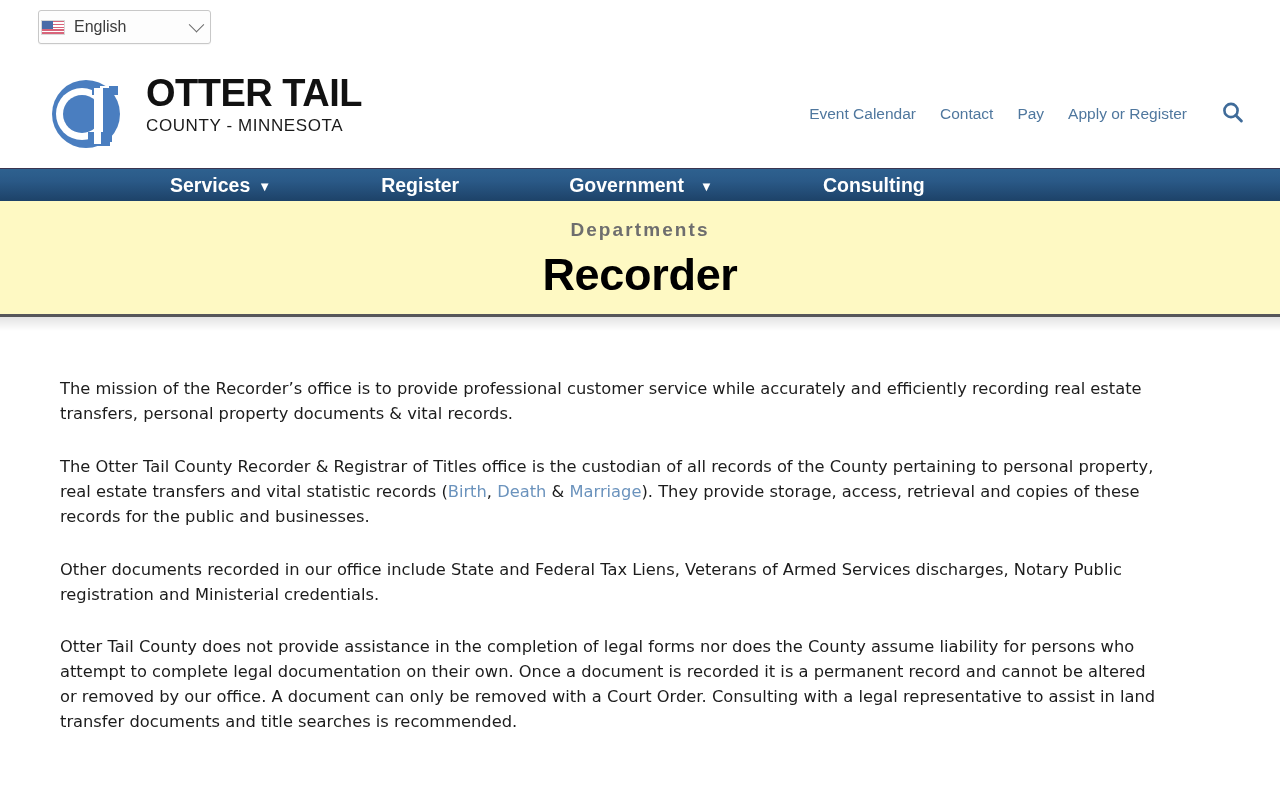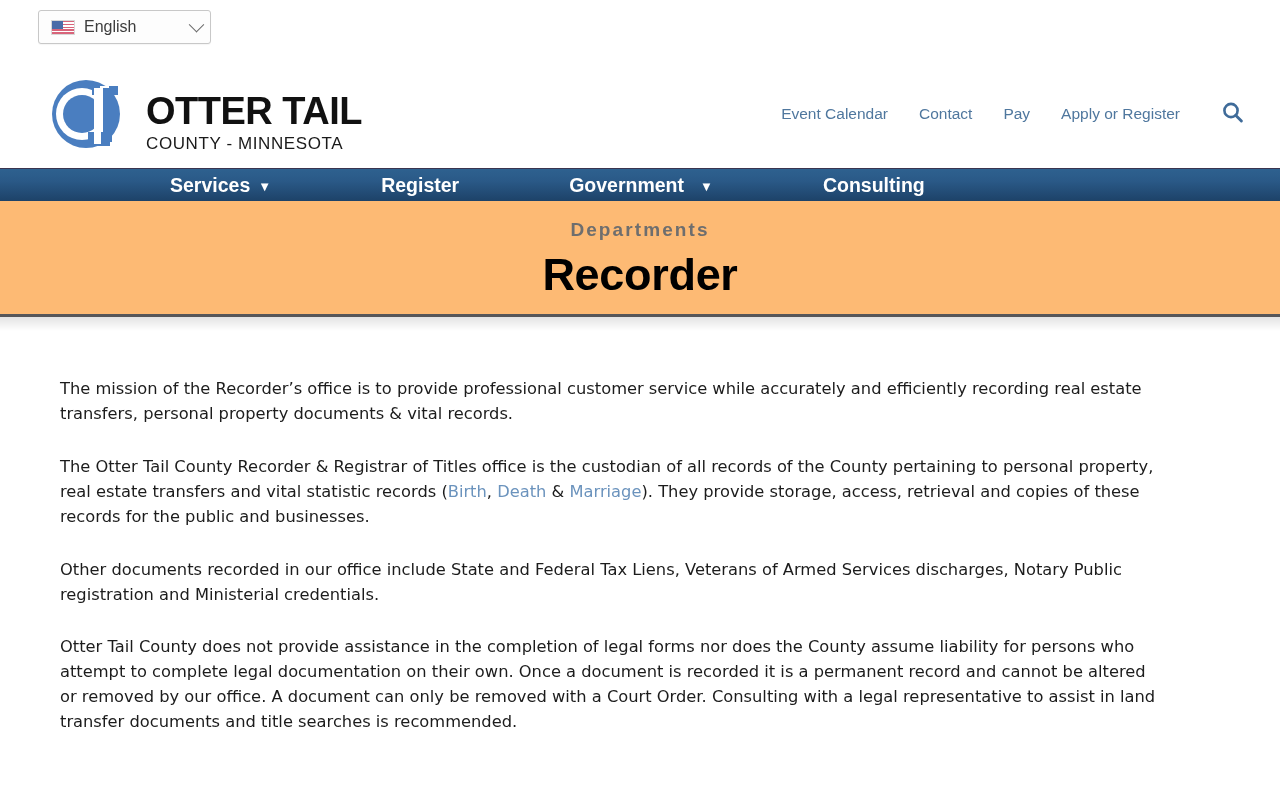--- a/index.html
+++ b/index.html
@@ -15,21 +15,21 @@
   .lang-bar {
     height: 60px;
     padding: 10px 0 0 38px;
     background: #ffffff;
   }
   .lang-select {
     display: inline-flex;
     align-items: center;
     width: 173px;
     height: 34px;
-    padding: 0 8px 0 12px;
+    padding: 0 8px 0 2px;
     border: 1px solid #c8c8c8;
     border-radius: 3px;
     background: #fdfdfd;
     box-shadow: 0 1px 1px rgba(0,0,0,.04);
     cursor: pointer;
     position: relative;
   }
   .flag {
     width: 24px; height: 15px;
     margin-right: 9px;
@@ -67,21 +67,21 @@
   }
 
   
   .header {
     height: 108px;
     display: flex;
     align-items: center;
     padding: 0 34px 0 48px;
     background: #ffffff;
   }
-  .brand { display: flex; align-items: flex-end; }
+  .brand { display: flex; align-items: flex-start; }
   .logo-mark {
     width: 80px; height: 80px;
     margin-right: 18px;
     flex: none;
   }
   .brand-text { line-height: 1; padding-bottom: 2px; }
   .brand-name {
     font-family: "Liberation Sans", sans-serif;
     font-size: 38px;
     font-weight: bold;
@@ -95,21 +95,21 @@
     font-weight: normal;
     letter-spacing: 0.6px;
     color: #1a1a1a;
     display: block;
     margin-top: 5px;
   }
   .top-nav {
     margin-left: auto;
     display: flex;
     align-items: center;
-    gap: 31px;
+    gap: 24px;
   }
   .top-link {
     font-family: "Liberation Sans", sans-serif;
     font-size: 15.5px;
     color: #4f779e;
     text-decoration: none;
     white-space: nowrap;
     cursor: pointer;
   }
   .search-btn {
@@ -154,21 +154,21 @@
   .nav-item.i4 { margin-left: 110px; }
   .chev {
     font-size: 13px;
     line-height: 1;
     position: relative;
     top: 1px;
   }
 
   
   .title-block {
-    background: #fdba74;
+    background: #fef9c3;
     text-align: center;
     padding: 18px 0 13px;
   }
   .eyebrow {
     font-family: "Liberation Sans", sans-serif;
     font-size: 19px;
     font-weight: bold;
     letter-spacing: 2.1px;
     color: #6e6e6e;
     margin: 0 0 8px;

